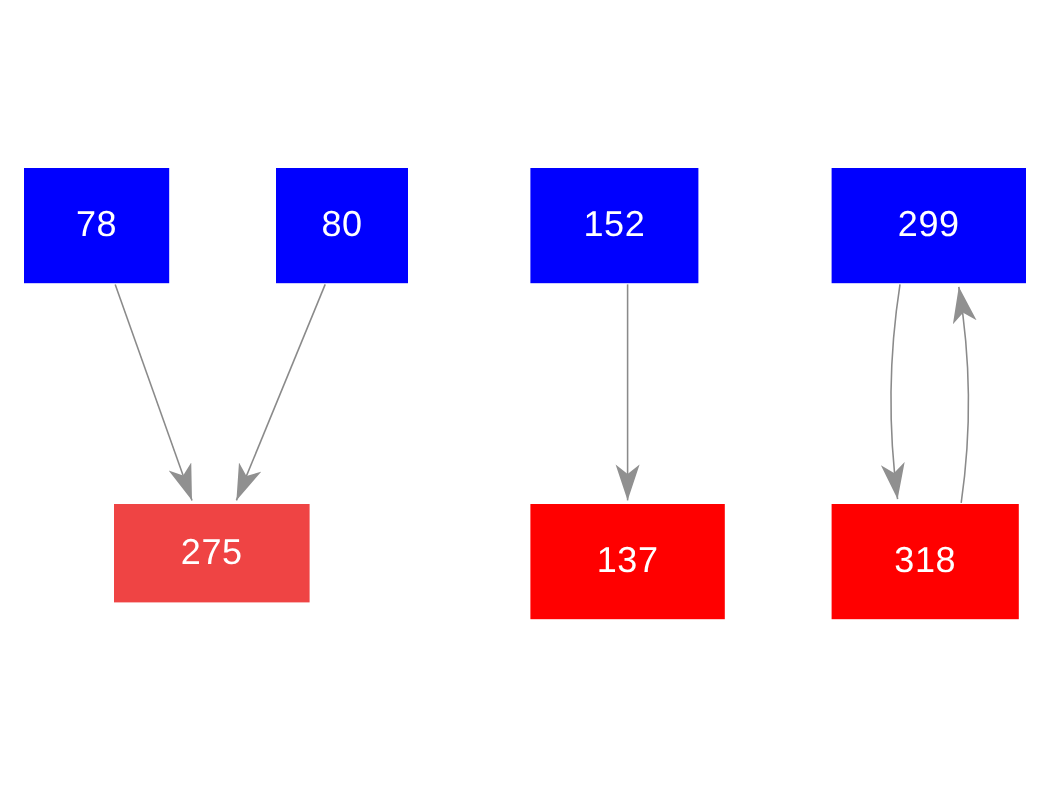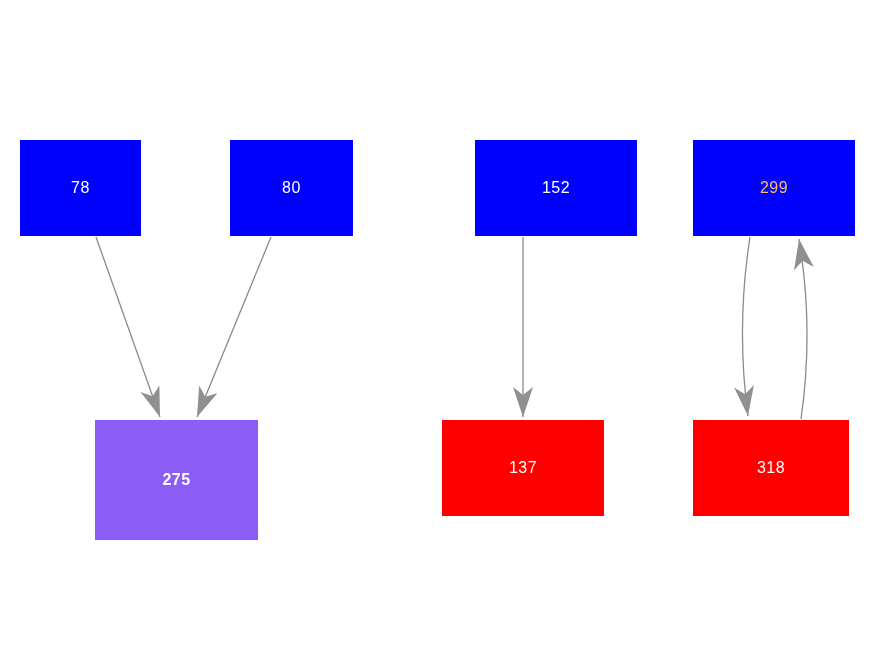--- a/index.html
+++ b/index.html
@@ -21,21 +21,21 @@
     top: 0;
   }
   .node {
     position: absolute;
     display: flex;
     align-items: center;
     justify-content: center;
     box-sizing: border-box;
   }
   .node span {
-    font-size: 16px;
+    font-size: 30px;
     line-height: 1;
     letter-spacing: 0.5px;
   }
 </style>
 </head>
 <body>
 
 <div class="canvas" style="width: 875px; height: 656px; background: rgb(255, 255, 255);">
   <svg class="edges-layer" xmlns="http://www.w3.org/2000/svg" width="875" height="656">
     <defs>
@@ -48,30 +48,30 @@
         <path d="M 271 237 Q 234 327 197 417" fill="none" stroke="#8a8a8a" stroke-width="1.3" marker-end="url(#arrowhead)"></path>
         <path d="M 523 237 Q 523 327 523 417" fill="none" stroke="#8a8a8a" stroke-width="1.3" marker-end="url(#arrowhead)"></path>
         <path d="M 750 237 Q 736 327 748 416" fill="none" stroke="#8a8a8a" stroke-width="1.3" marker-end="url(#arrowhead)"></path>
         <path d="M 801 419 Q 814 329 799 239" fill="none" stroke="#8a8a8a" stroke-width="1.3" marker-end="url(#arrowhead)"></path>
       </g>
   </svg>
   <div>
       <div class="node" style="left: 20px; top: 140px; width: 121px; height: 96px; background: rgb(0, 0, 255);">
         <span style="color: rgb(255, 255, 255);">78</span>
       </div>
-      <div class="node" style="left: 230px; top: 140px; width: 123px; height: 96px; background: rgb(0, 0, 255);">
+      <div class="node" style="left: 230px; top: 140px; width: 110px; height: 96px; background: rgb(0, 0, 255);">
         <span style="color: rgb(255, 255, 255);">80</span>
       </div>
-      <div class="node" style="left: 442px; top: 140px; width: 162px; height: 96px; background: rgb(0, 0, 255); margin-left: 33px;">
+      <div class="node" style="left: 442px; top: 140px; width: 140px; height: 96px; background: rgb(0, 0, 255);">
         <span style="color: rgb(255, 255, 255);">152</span>
       </div>
       <div class="node" style="left: 693px; top: 140px; width: 162px; height: 96px; background: rgb(0, 0, 255);">
-        <span style="color: #fdba74;">299</span>
+        <span style="color: #ffffff;">299</span>
       </div>
-      <div class="node" style="left: 95px; top: 420px; width: 163px; height: 120px; background: #8b5cf6; font-weight: bold;">
+      <div class="node" style="left: 95px; top: 420px; width: 163px; height: 82px; background: #ef4444;">
         <span style="color: rgb(255, 255, 255);">275</span>
       </div>
       <div class="node" style="left: 442px; top: 420px; width: 162px; height: 96px; background: rgb(255, 0, 0);">
         <span style="color: rgb(255, 255, 255);">137</span>
       </div>
       <div class="node" style="left: 693px; top: 420px; width: 156px; height: 96px; background: rgb(255, 0, 0);">
         <span style="color: rgb(255, 255, 255);">318</span>
       </div>
     </div>
 </div>

